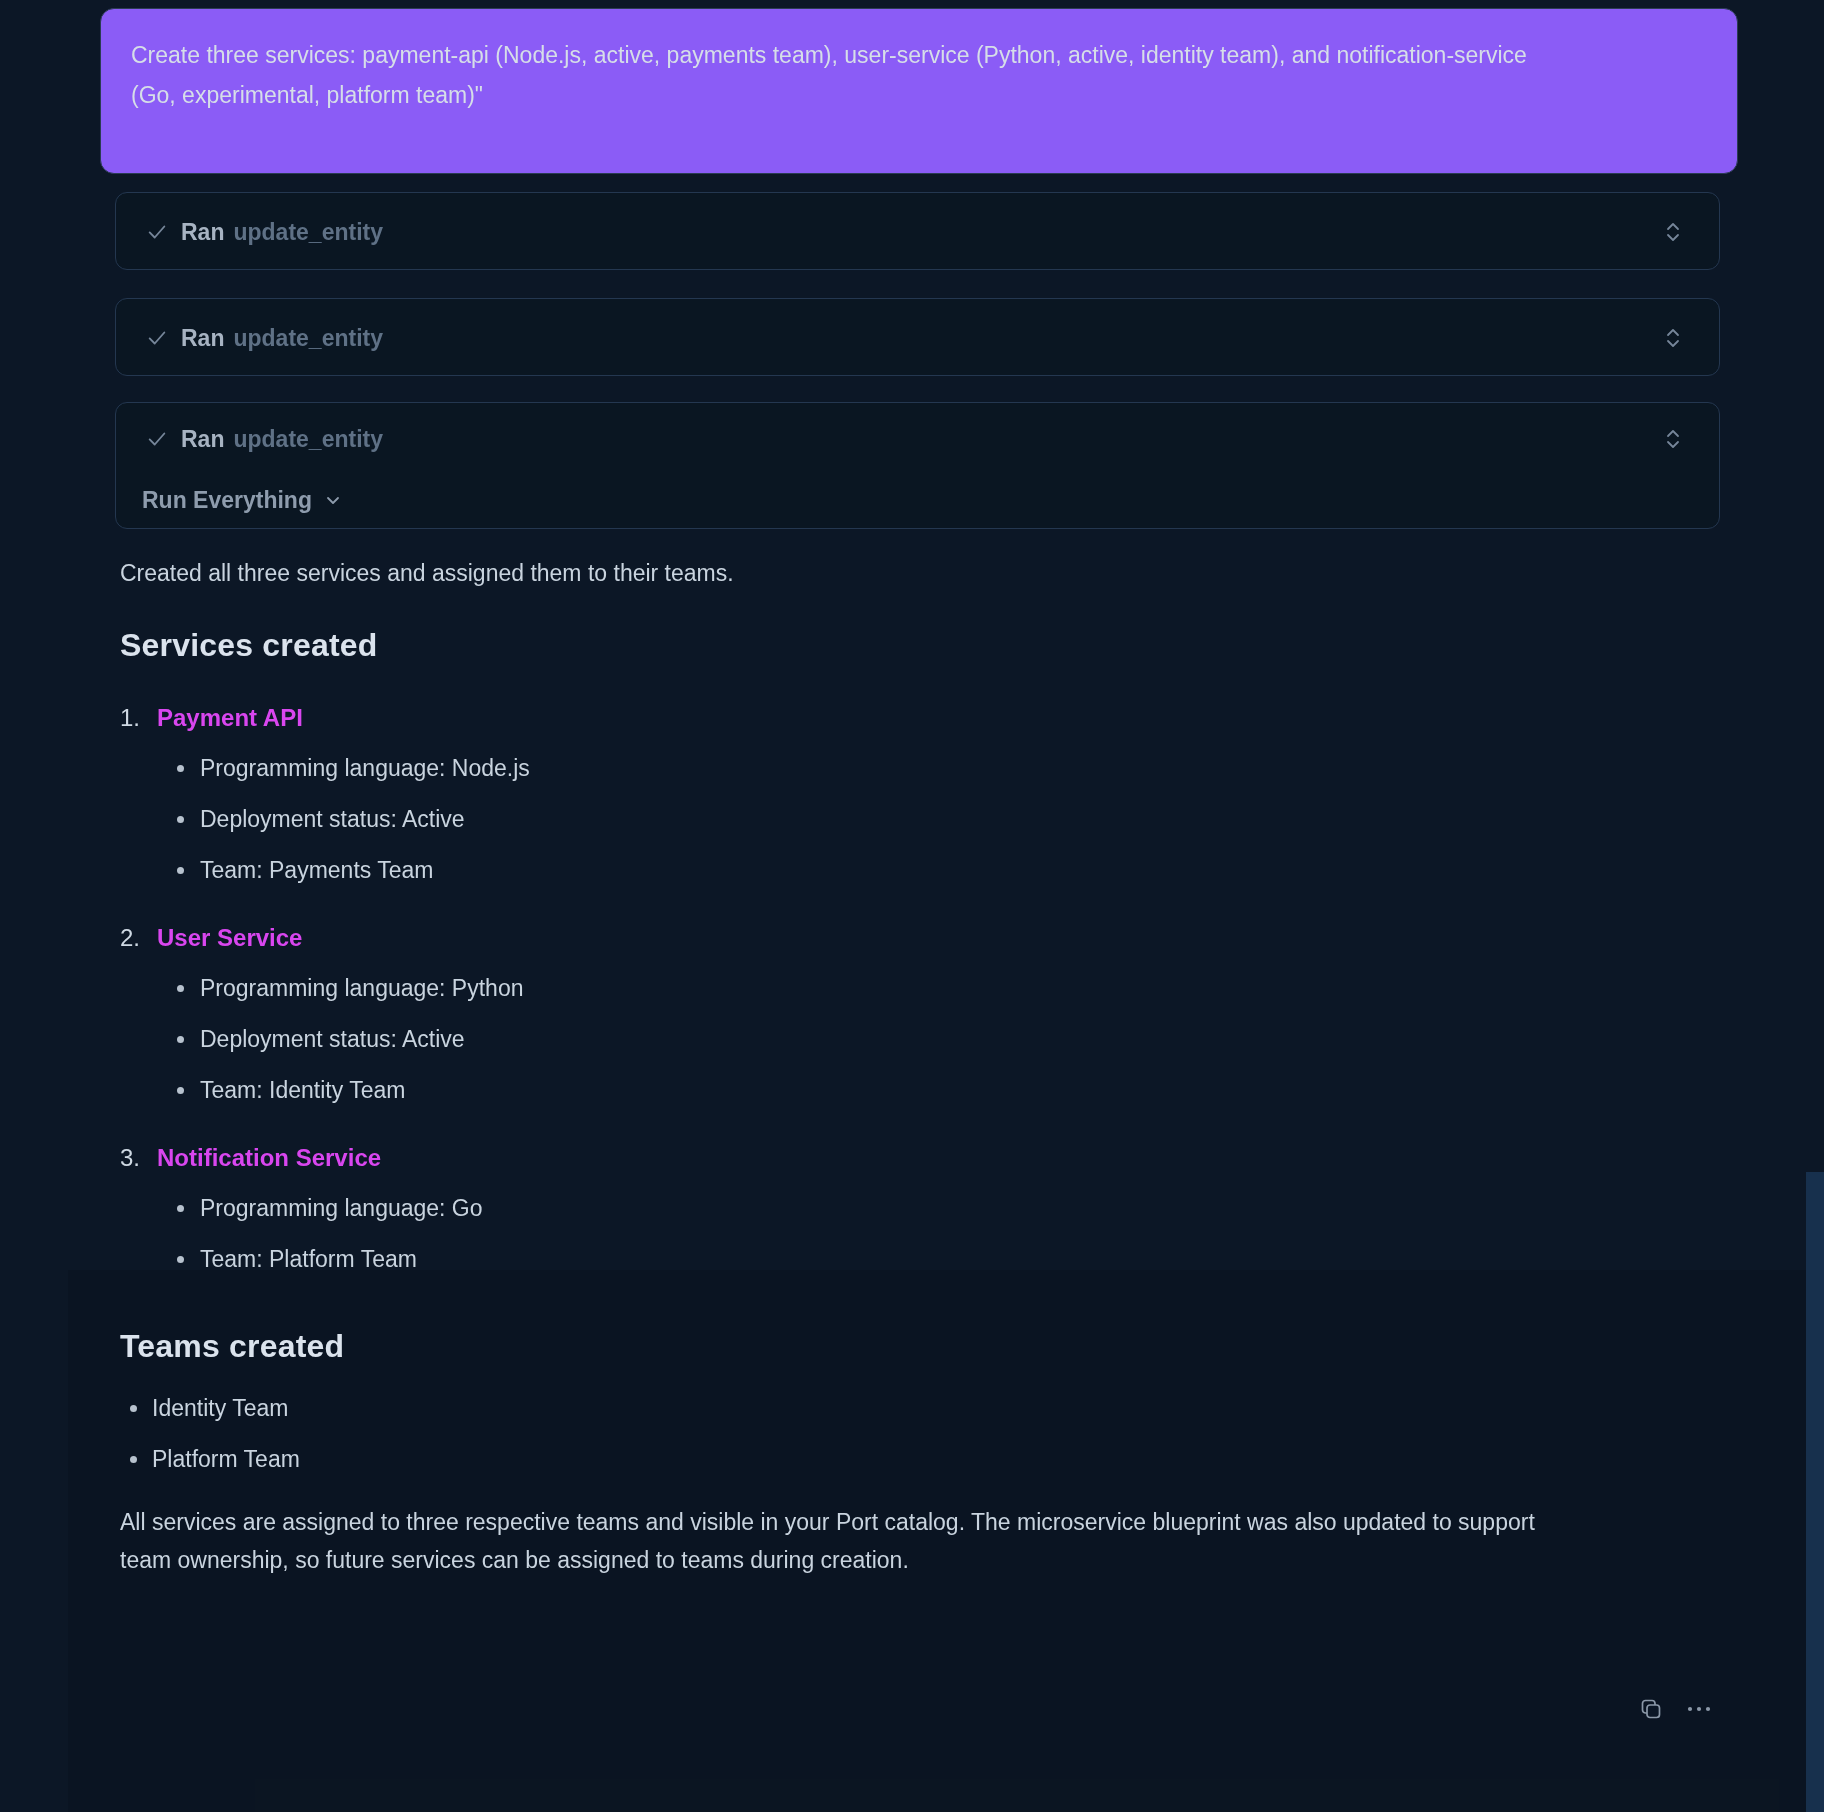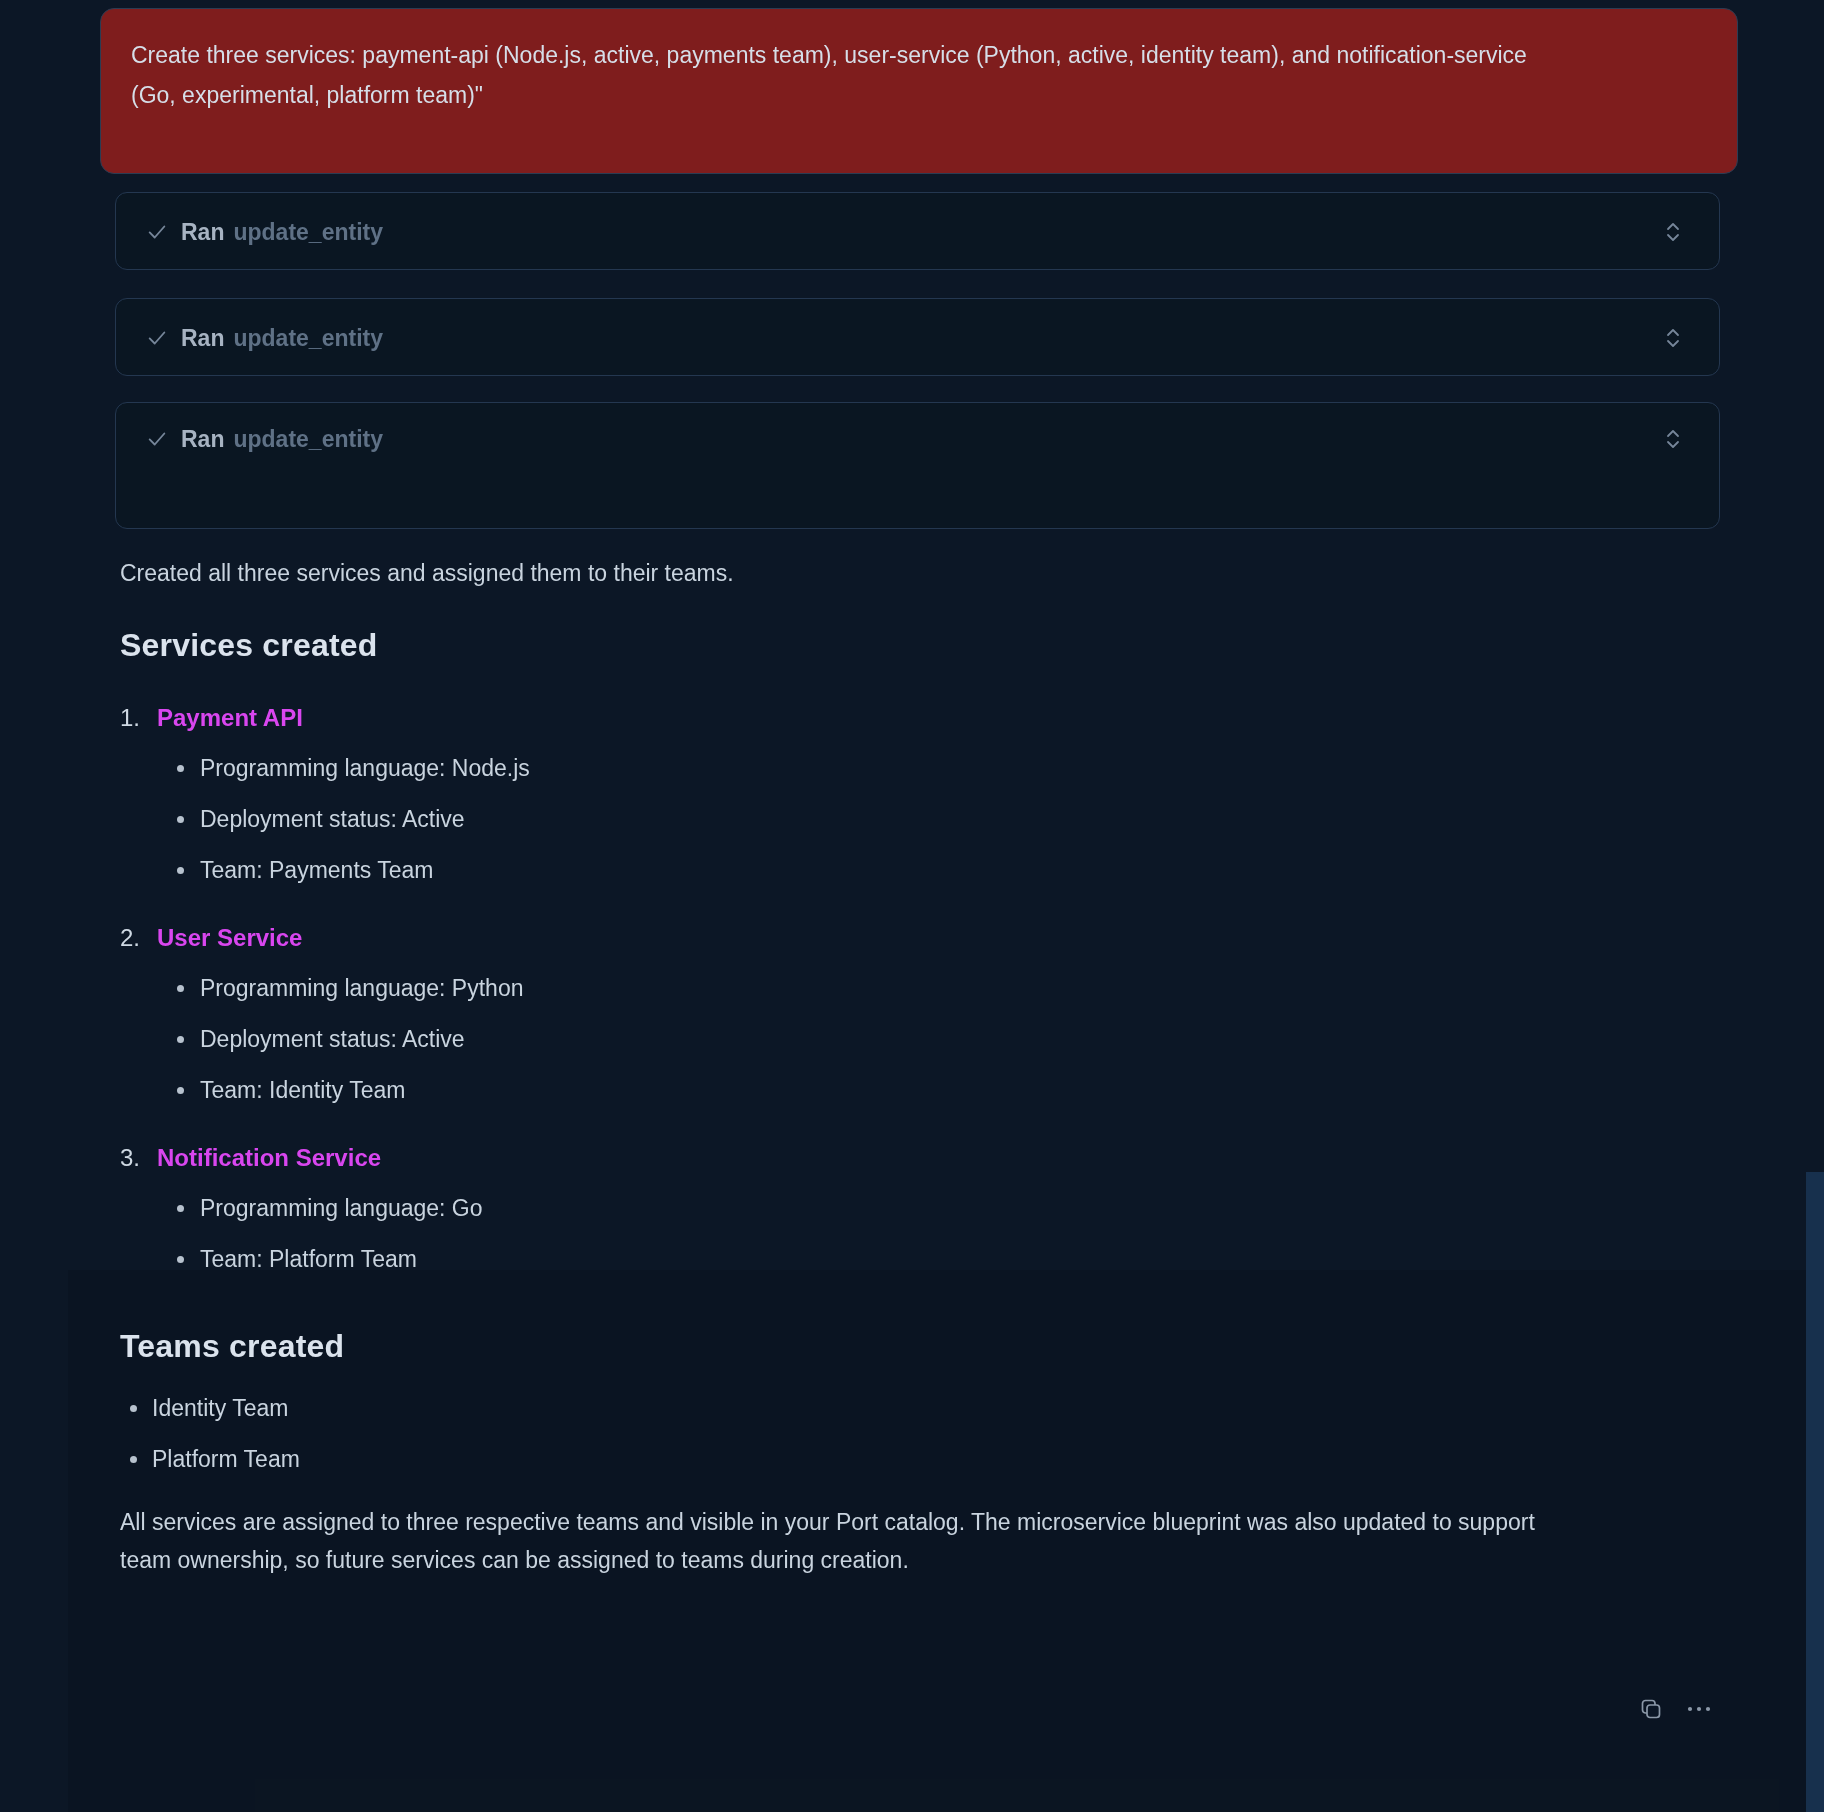--- a/index.html
+++ b/index.html
@@ -18,21 +18,21 @@
     background:rgba(0,0,0,0.10);
   }
   .right-strip {
     position:absolute; left:1806px; top:1172px; width:18px; height:640px;
     background:#17304d;
   }
 
   
   .msg-box {
     position:absolute; left:100px; top:8px; width:1638px; height:166px;
-    background:#7f1d1d; border:1px solid #2b3c53; border-radius:14px;
+    background:#8b5cf6; border:1px solid #2b3c53; border-radius:14px;
     padding:26px 30px; font-size:23px; line-height:40px; color:#d6dee8;
   }
   .msg-box .msg-text { display:block; max-width:1445px; }
 
   
   .tool-box {
     position:absolute; left:115px; width:1605px;
     background:#0a1622; border:1px solid #243750; border-radius:12px;font-weight:bold;
   }
   .tool-box.single { height:78px; }
@@ -148,20 +148,28 @@
     </span>
     <span class="ran-label">Ran</span>
     <span class="tool-name">update_entity</span>
     <span class="unfold-icon">
       <svg width="20" height="22" viewBox="0 0 20 22" fill="none" stroke="#76869a" stroke-width="1.8" stroke-linecap="round" stroke-linejoin="round">
           <polyline points="5,8 10,3 15,8"></polyline>
           <polyline points="5,14 10,19 15,14"></polyline>
         </svg>
     </span>
   </div>
+  <div class="run-row">
+    <span>Run Everything</span>
+    <span class="chev">
+      <svg width="18" height="18" viewBox="0 0 18 18" fill="none" stroke="#8e9cad" stroke-width="1.8" stroke-linecap="round" stroke-linejoin="round">
+          <polyline points="4,7 9,12 14,7"></polyline>
+        </svg>
+    </span>
+  </div>
 </div>
 
 <div class="content">
   <p class="intro">Created all three services and assigned them to their teams.</p>
 
   <h2 class="sec">Services created</h2>
 
   <div class="svc-title first">
     <span>1.</span><span class="svc-name">Payment API</span>
   </div>

